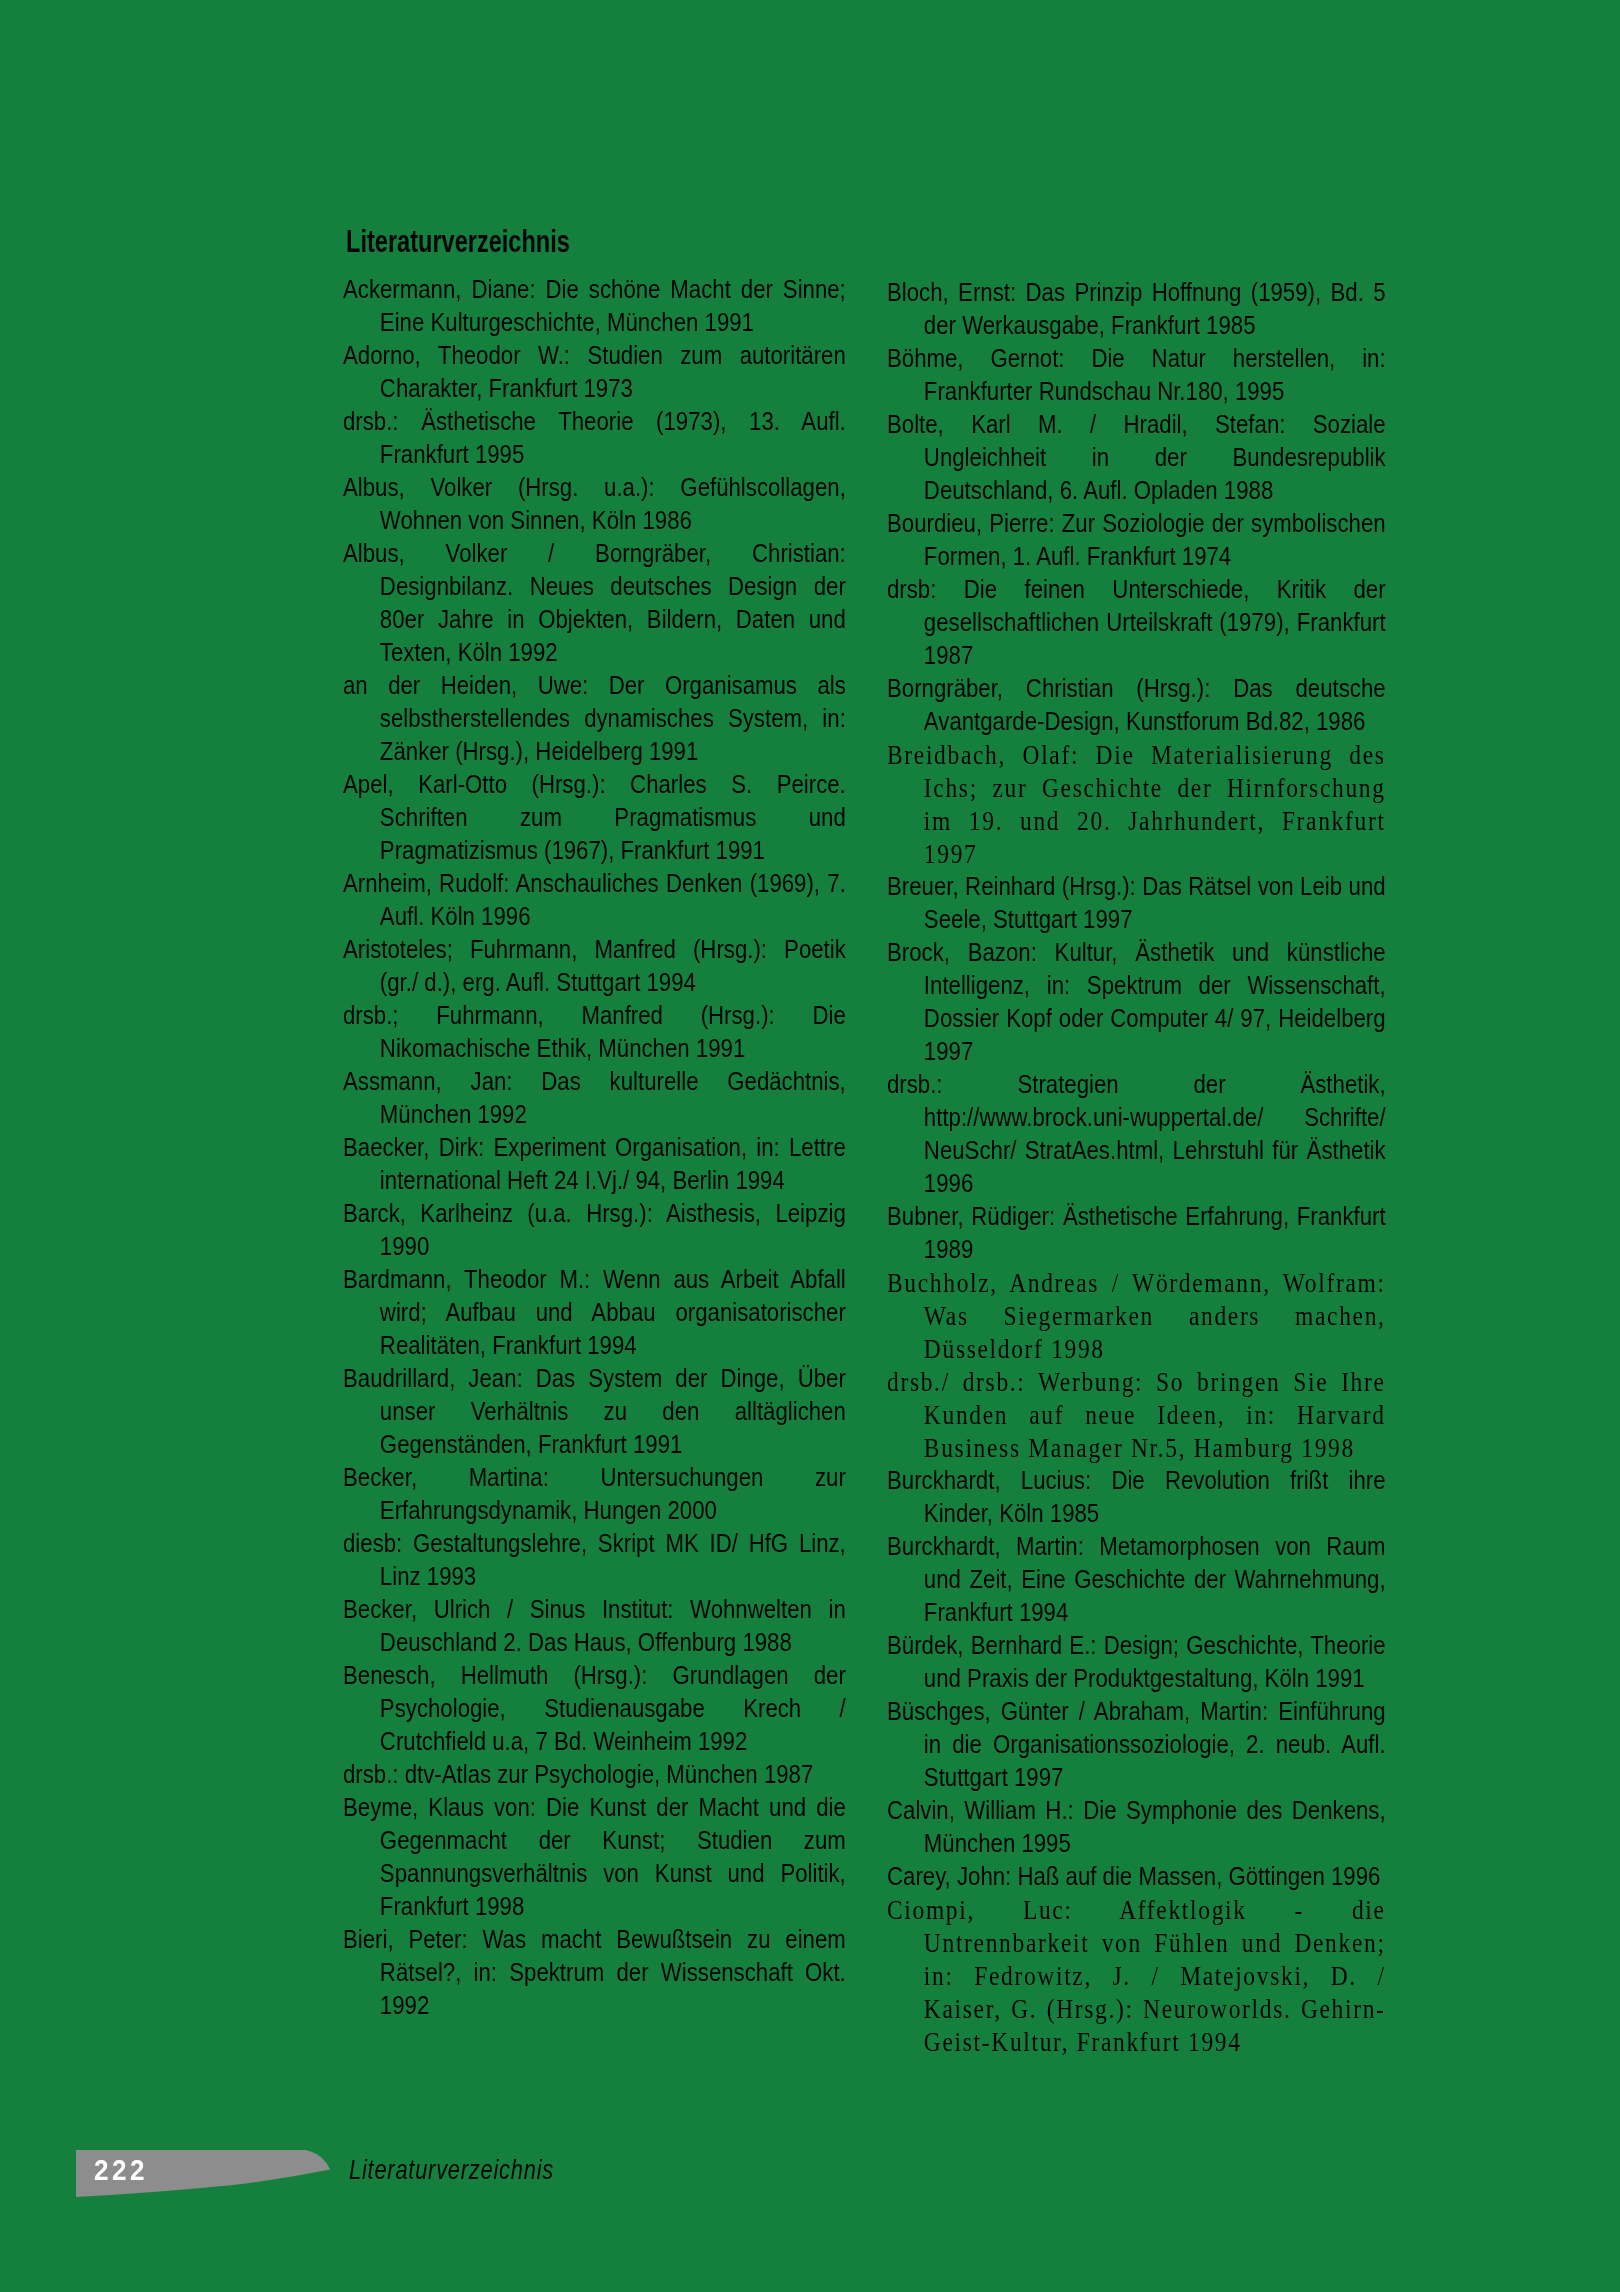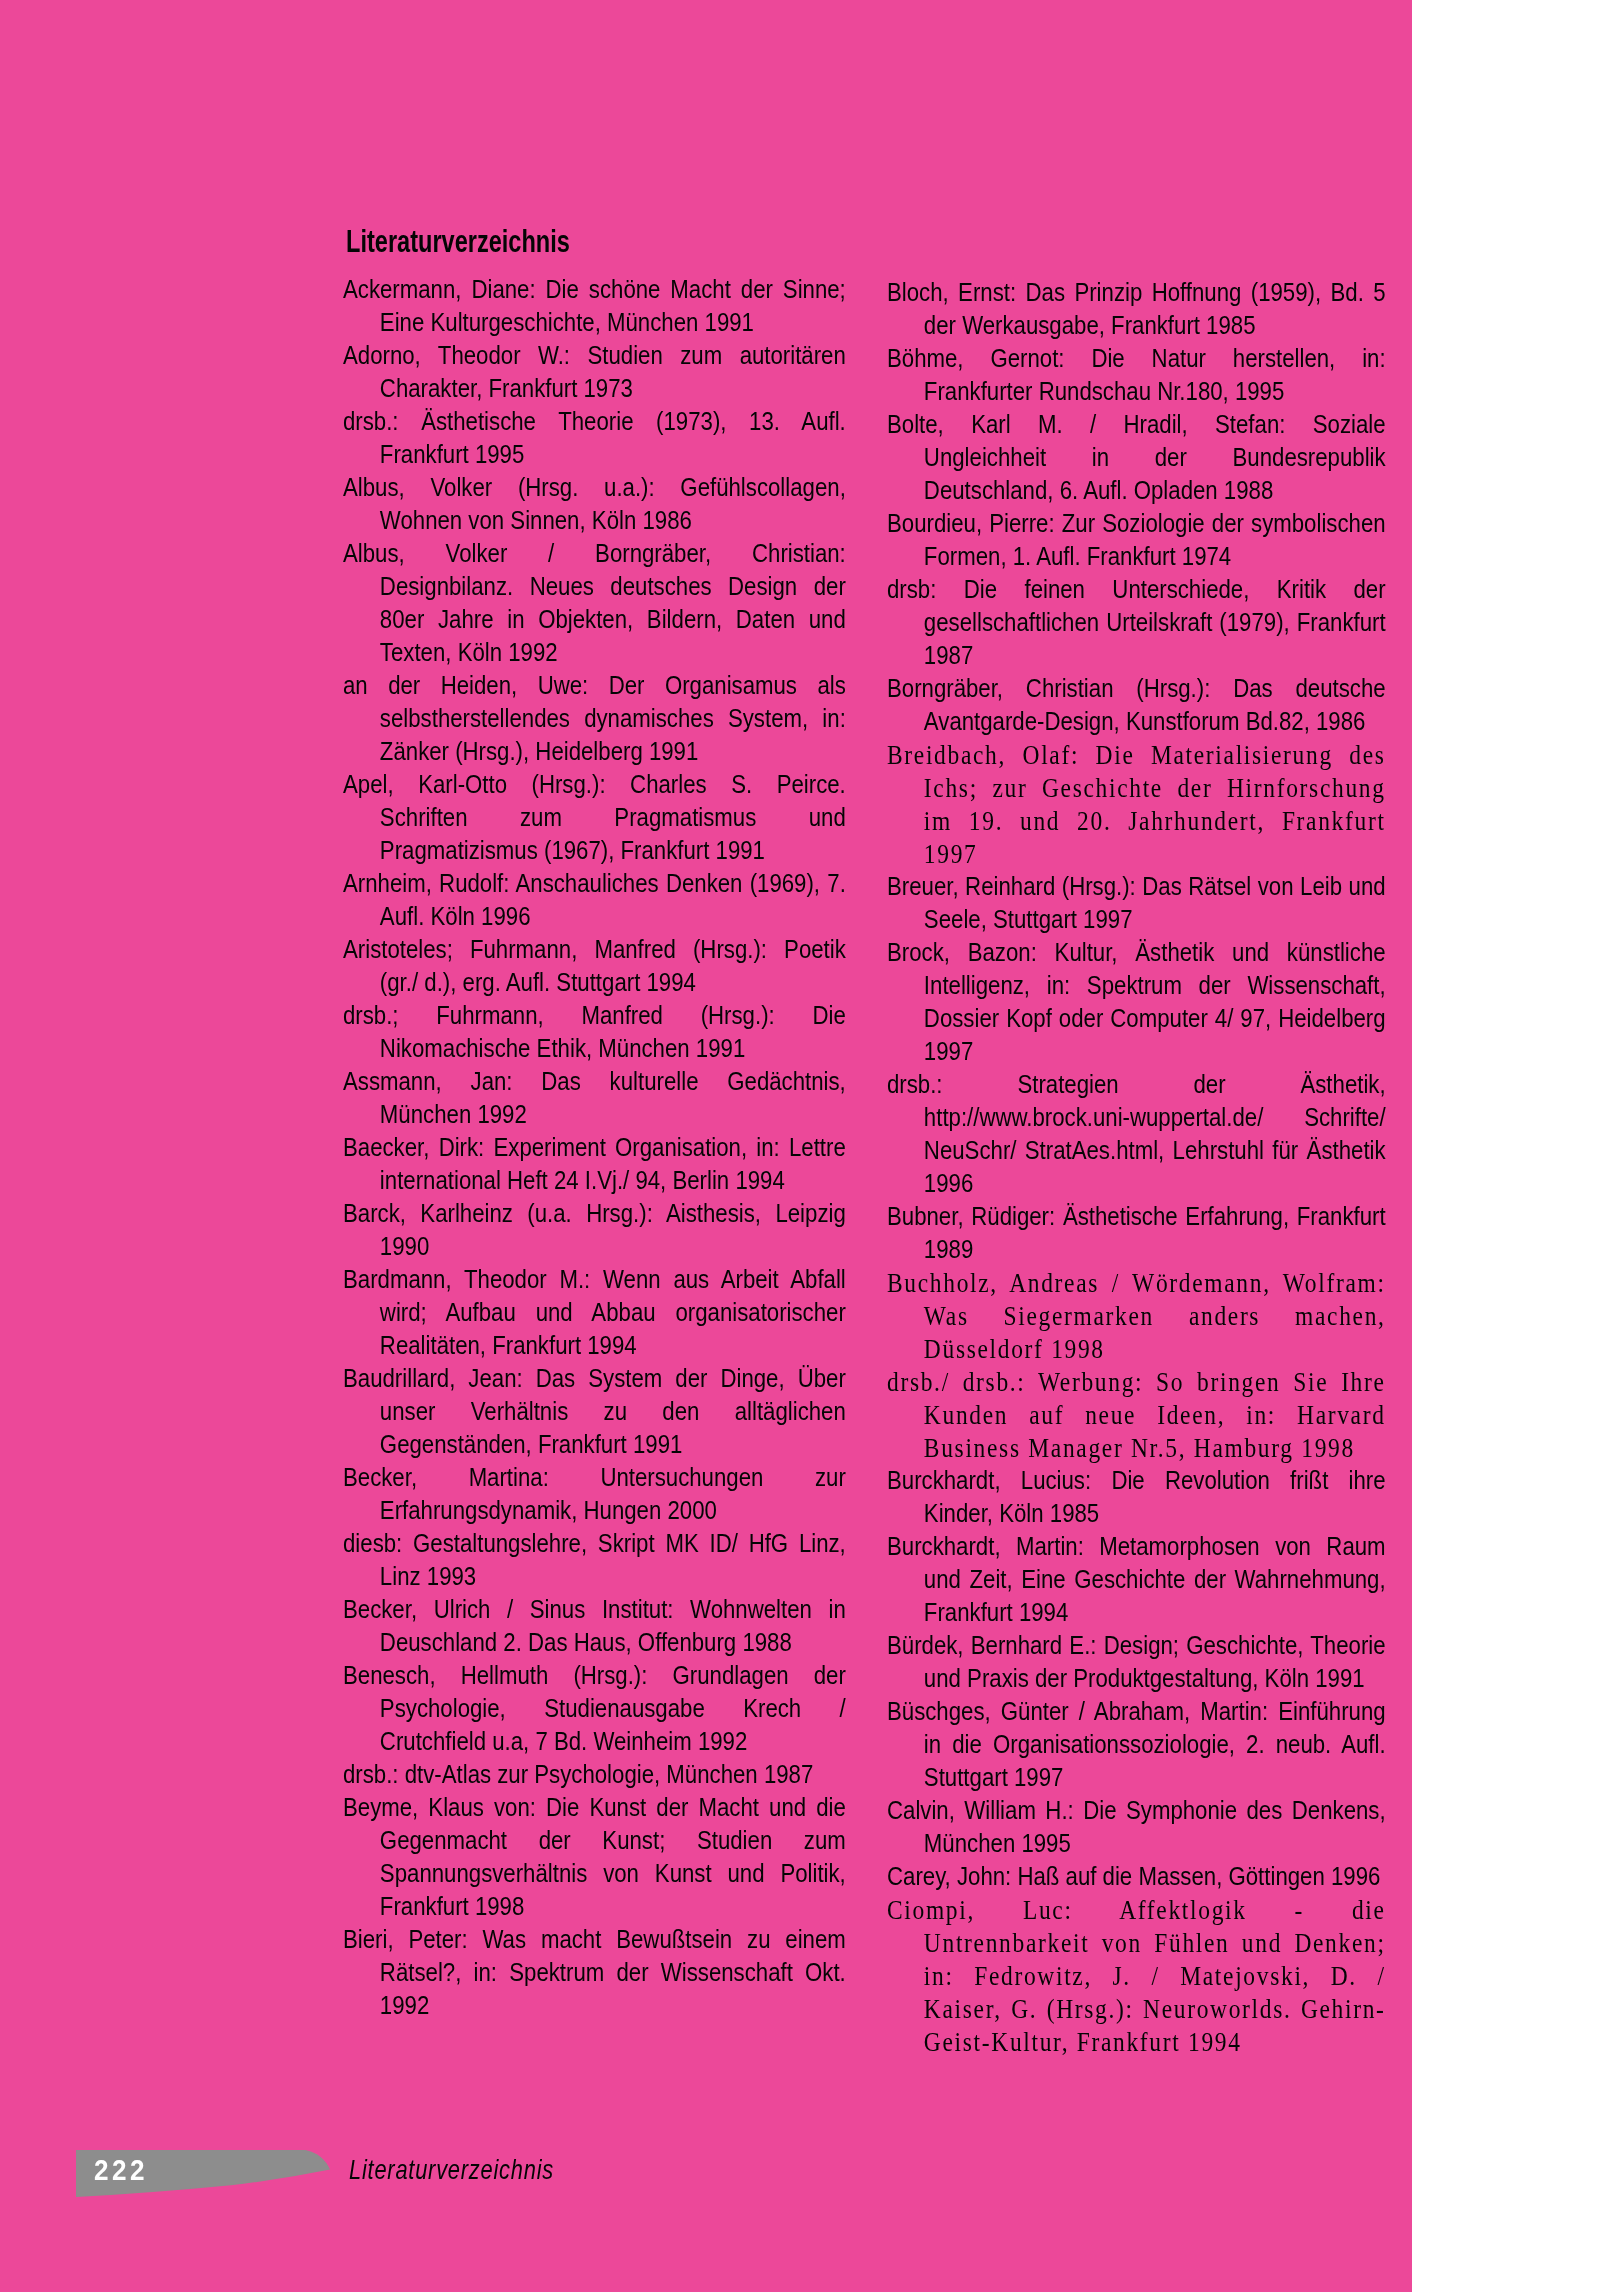--- a/index.html
+++ b/index.html
@@ -1,19 +1,19 @@
 <!DOCTYPE html>
 <html lang="de"><head>
 <meta charset="utf-8">
 <style>
   html,body{margin:0;padding:0;background:#ffffff;}
   .page{
     position:relative;
-    width:1412px;height:2293px;
-    background:#ec4899;
+    width:1620px;height:2293px;
+    background:#15803d;
     overflow:hidden;
     font-family:"Liberation Sans",sans-serif;
     color:#050505;
   }
   .title{
     position:absolute;
     left:346px;top:225px;
     margin:0;
     font-size:31px;
     font-weight:bold;

